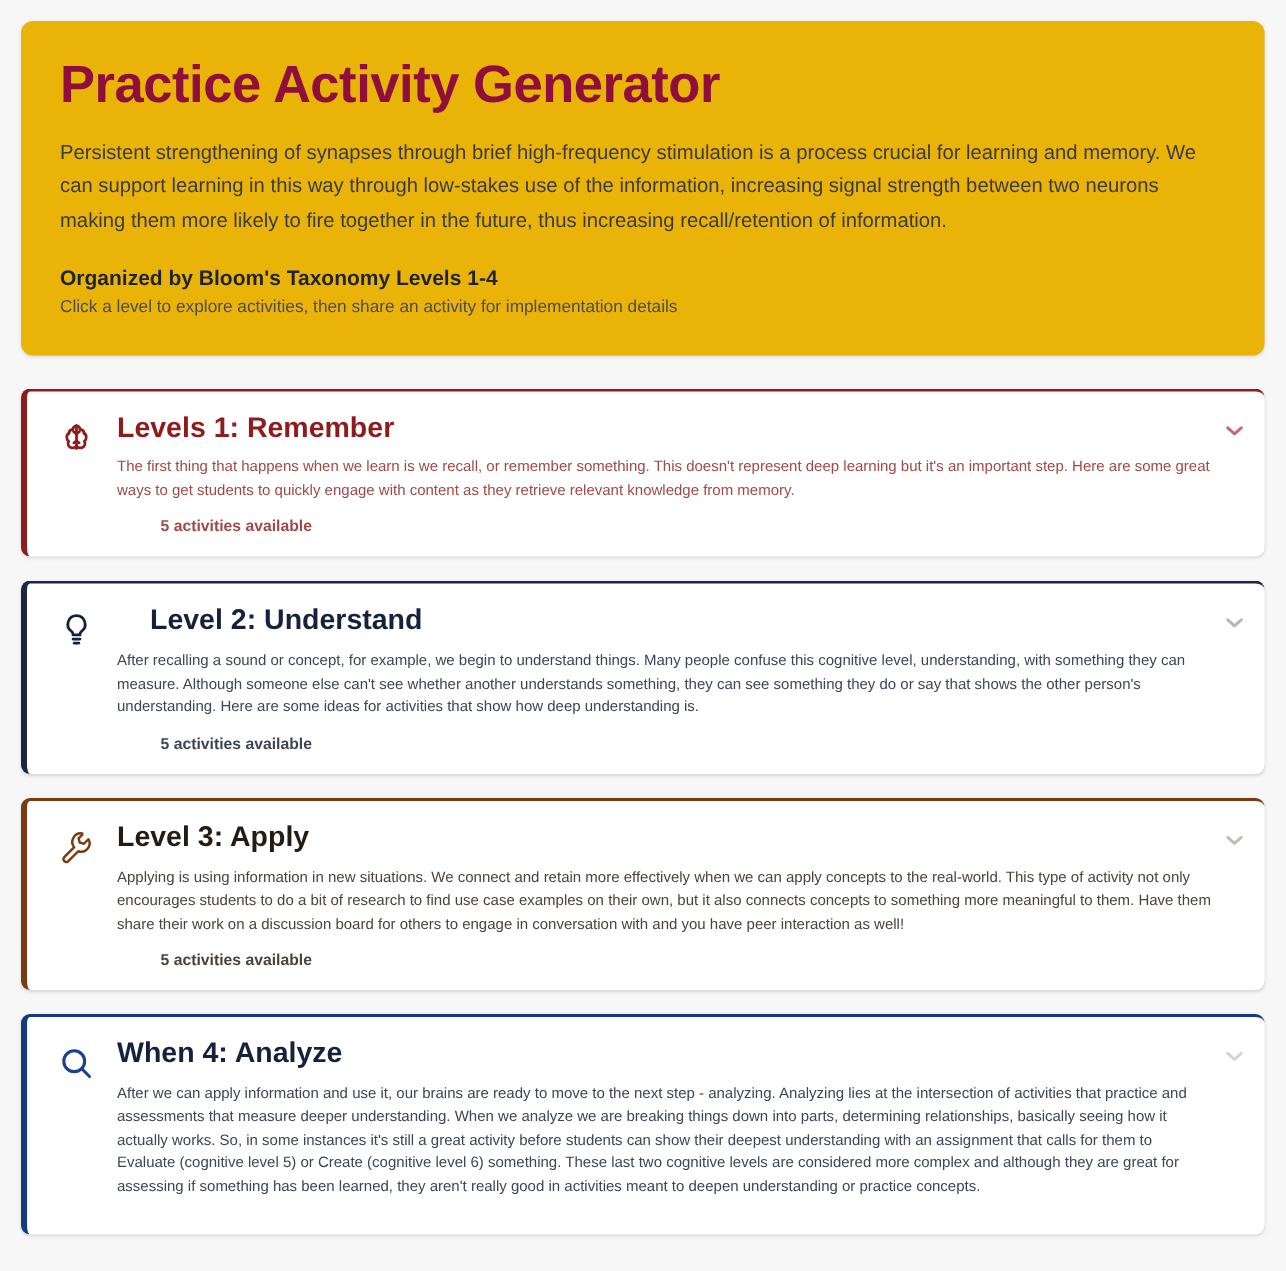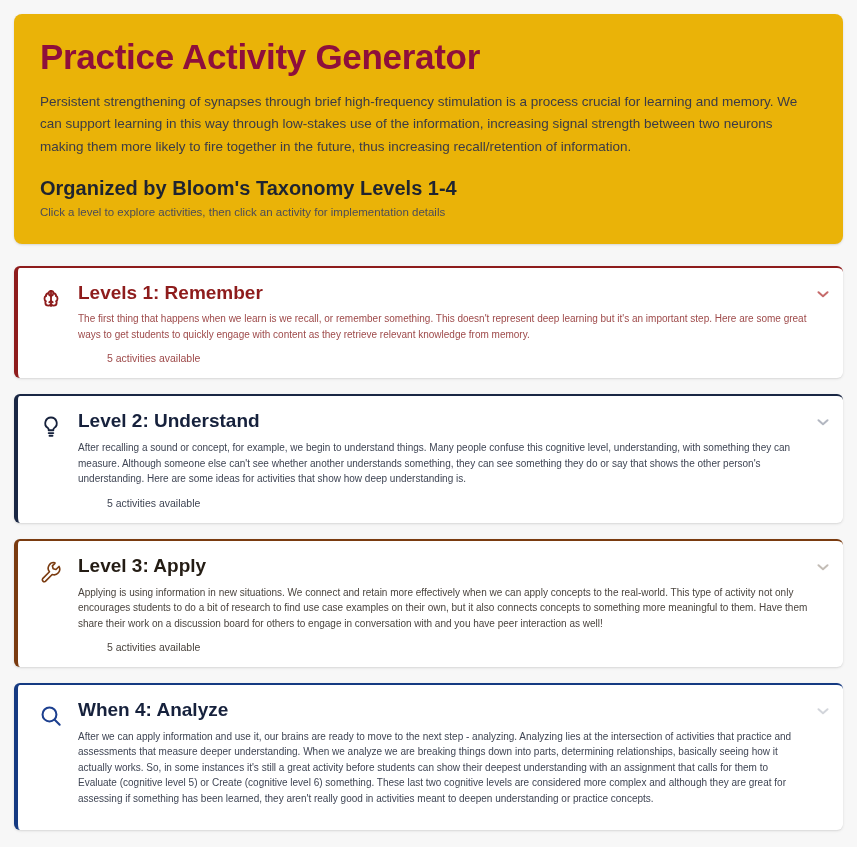--- a/index.html
+++ b/index.html
@@ -37,21 +37,21 @@
     line-height: 1.1;
   }
   .hero-para {
     font-size: 13.5px;
     line-height: 1.68;
     color: #3b3b46;
     margin: 0 0 18px 0;
     max-width: 762px;
   }
   .hero-subtitle {
-    font-size: 20px;
+    font-size: 14px;
     font-weight: bold;
     color: #1f2430;
     margin: 0 0 6px 0;
   }
   .hero-hint {
     font-size: 11.5px;
     color: #4c4c57;
     margin: 0;
   }
 
@@ -87,21 +87,21 @@
     margin: 0 0 8px 0;
     line-height: 1.15;
   }
   .level-desc {
     font-size: 10px;
     line-height: 1.55;
     margin: 0 0 10px 0;
   }
   .level-count {
     font-size: 10.5px;
-    font-weight: normal;
+    font-weight: bold;
     margin: 0;
     padding-left: 29px;
   }
   .chevron {
     position: absolute;
     right: 14px;
     top: 22px;
     width: 12px;
     height: 8px;
     opacity: 0.75;
@@ -110,21 +110,21 @@
 </style>
 </head>
 <body>
 
 <div class="page">
 
   <div class="hero">
     <h1 class="hero-title">Practice Activity Generator</h1>
     <p class="hero-para">Persistent strengthening of synapses through brief high-frequency stimulation is a process crucial for learning and memory. We can support learning in this way through low-stakes use of the information, increasing signal strength between two neurons making them more likely to fire together in the future, thus increasing recall/retention of information.</p>
     <div class="hero-subtitle">Organized by Bloom's Taxonomy Levels 1-4</div>
-    <div class="hero-hint">Click a level to explore activities, then click an activity for implementation details</div>
+    <div class="hero-hint">Click a level to explore activities, then share an activity for implementation details</div>
   </div>
 
   <div id="levels-container">
       <div class="level-card" style="border-left-color: rgb(142, 28, 28); border-top-color: rgb(142, 28, 28);">
         <span class="level-icon">
           <svg viewBox="0 0 24 24" width="26" height="26" fill="none" stroke="#8e1c1c" stroke-width="1.7" stroke-linecap="round" stroke-linejoin="round">
             <path d="M12 4.5a2.2 2.2 0 0 0-2.2 2.2"></path>
             <path d="M12 4.5a2.2 2.2 0 0 1 2.2 2.2"></path>
             <path d="M9.8 6.7A2.6 2.6 0 0 0 7.3 9.1"></path>
             <path d="M14.2 6.7a2.6 2.6 0 0 1 2.5 2.4"></path>
@@ -152,21 +152,21 @@
       </div>
       <div class="level-card" style="border-left-color: rgb(26, 39, 68); border-top-color: rgb(26, 39, 68);">
         <span class="level-icon">
           <svg viewBox="0 0 24 24" width="26" height="26" fill="none" stroke="#16213c" stroke-width="1.7" stroke-linecap="round" stroke-linejoin="round">
             <path d="M12 3.2a5.3 5.3 0 0 0-3.1 9.6c.6.45.95 1.1.95 1.8v.4h4.3v-.4c0-.7.35-1.35.95-1.8A5.3 5.3 0 0 0 12 3.2z"></path>
             <path d="M9.85 17.6h4.3"></path>
             <path d="M10.6 20.1h2.8"></path>
           </svg>
         </span>
         <div class="level-body">
-          <div class="level-title" style="color: rgb(22, 33, 60);">Level 2: Understand</div>
+          <div class="level-title" style="color: rgb(22, 33, 60); margin-left: 22px;">Level 2: Understand</div>
           <div class="level-desc" style="color: rgb(63, 69, 84);">After recalling a sound or concept, for example, we begin to understand things. Many people confuse this cognitive level, understanding, with something they can measure. Although someone else can't see whether another understands something, they can see something they do or say that shows the other person's understanding. Here are some ideas for activities that show how deep understanding is.</div>
           <div class="level-count" style="color: rgb(63, 69, 84);">5 activities available</div>
         </div>
         <span class="chevron">
           <svg viewBox="0 0 12 8" width="12" height="8" fill="none" stroke="#9aa0ad" stroke-width="2" stroke-linecap="round" stroke-linejoin="round">
             <path d="M1.5 2.2L6 6.2l4.5-4"></path>
           </svg>
         </span>
       </div>
       <div class="level-card" style="border-left-color: rgb(122, 59, 16); border-top-color: rgb(122, 59, 16);">

